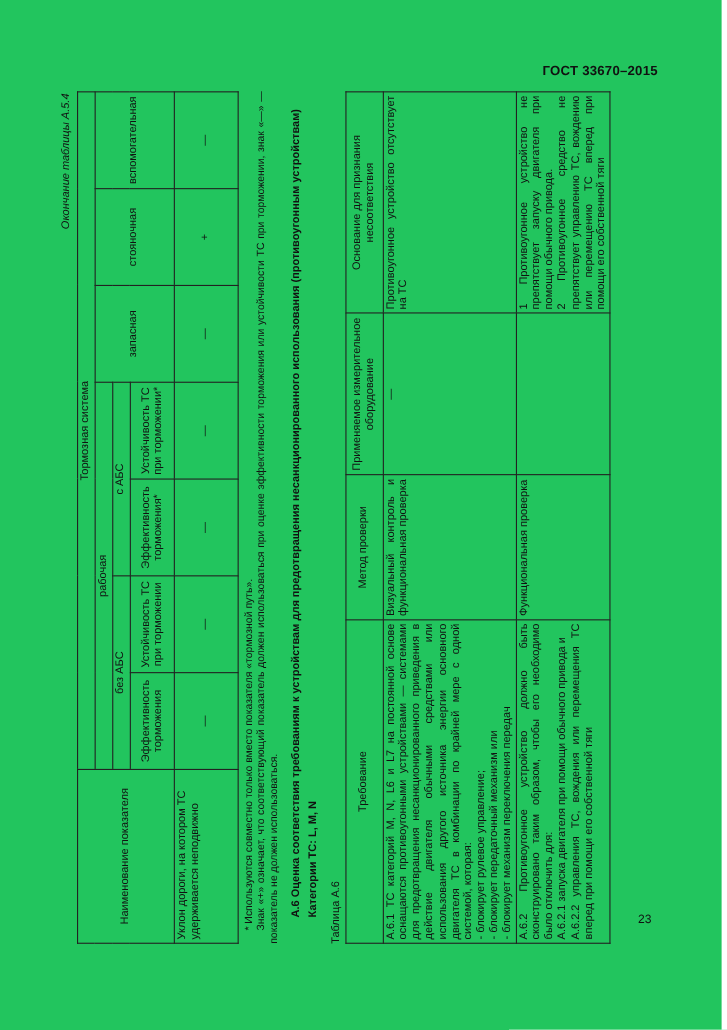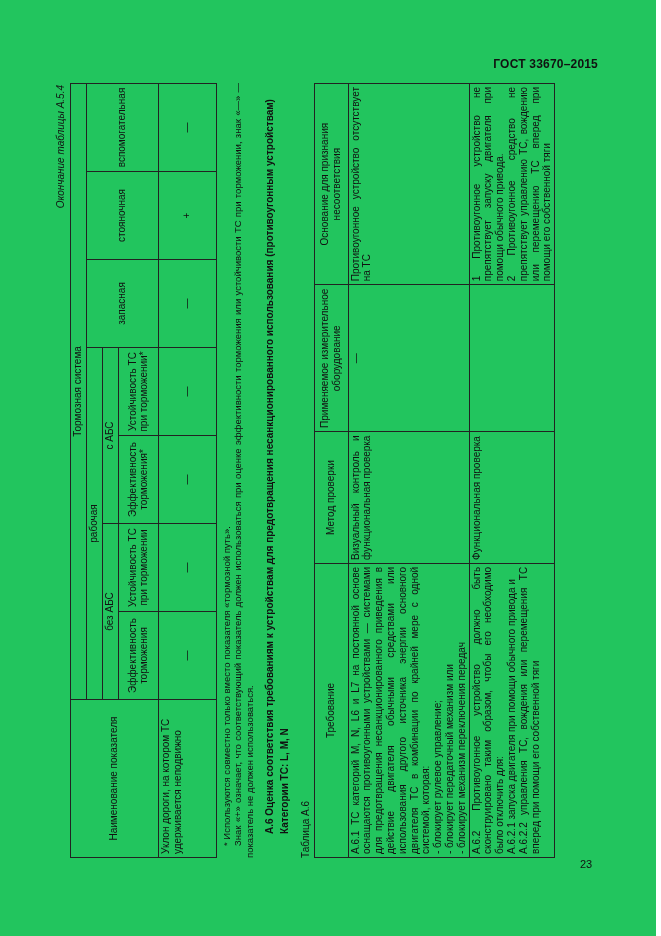--- a/index.html
+++ b/index.html
@@ -10,21 +10,21 @@
     font-family:"Liberation Sans", sans-serif;
     color:#111;
   }
   .page { position:relative; width:656px; height:936px; background:#22c55e; overflow:hidden; }
 
   .running-header {
     position:absolute; top:57px; right:58px;
     font-size:12px; font-weight:bold; letter-spacing:0.2px;
   }
   .page-number {
-    position:absolute; top:858px; left:580px;
+    position:absolute; top:830px; left:580px;
     font-size:11px;
   }
 
   
   .landscape {
     position:absolute; left:55px; top:858px;
     width:775px; height:556px;
     transform:rotate(-90deg); transform-origin:0 0;
     font-size:10px; line-height:1.18;
   }

